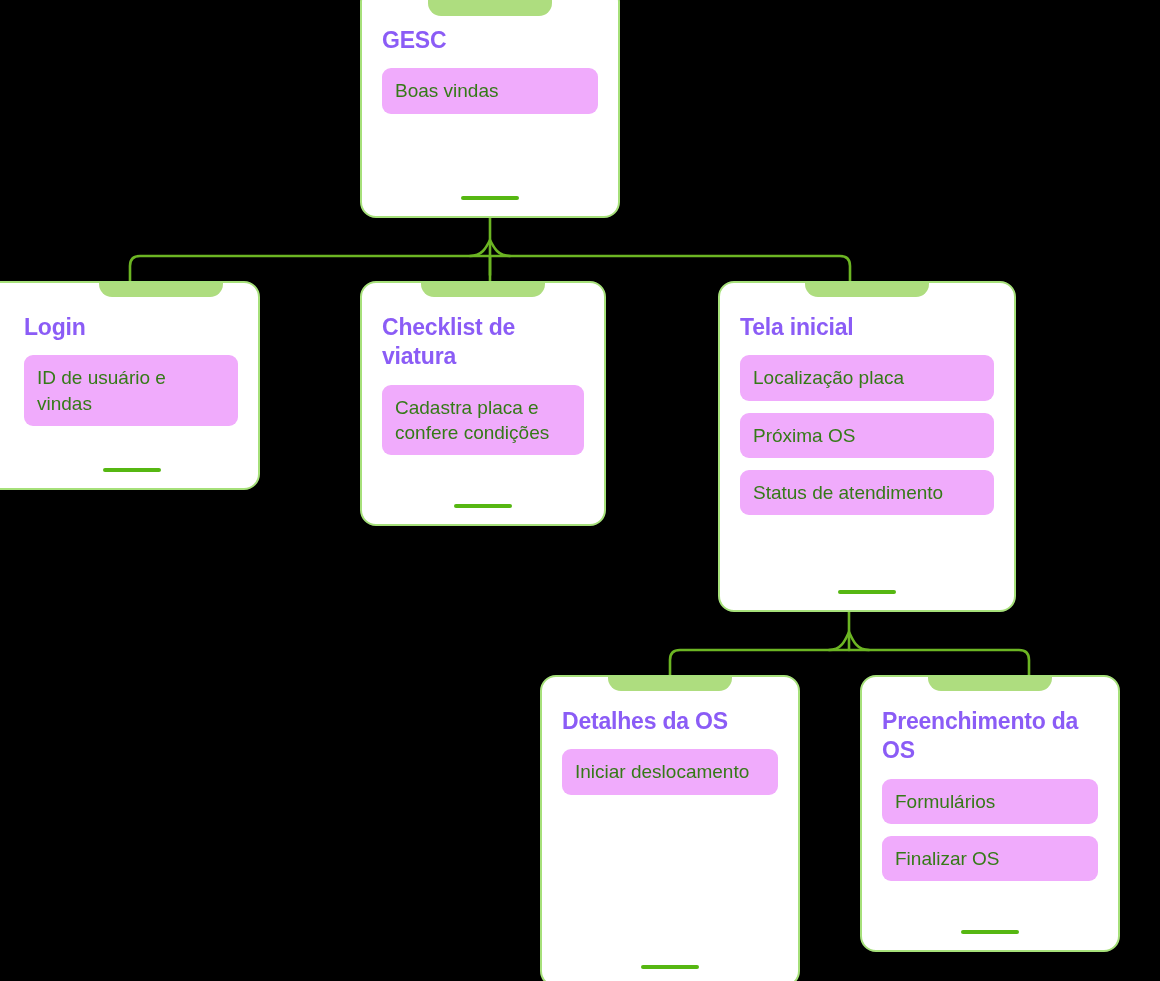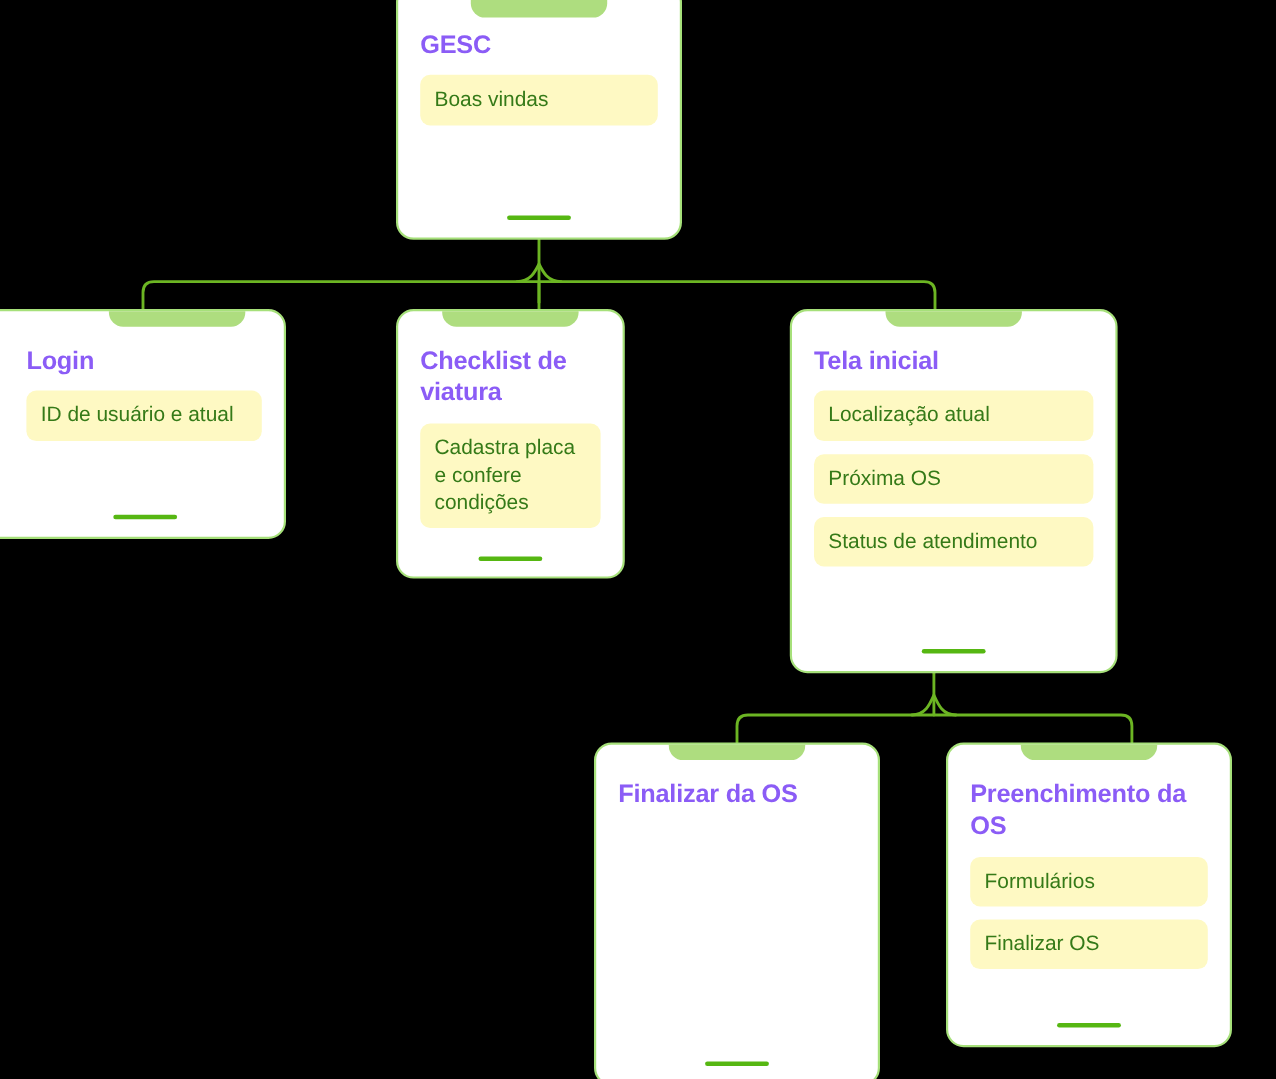--- a/index.html
+++ b/index.html
@@ -59,21 +59,21 @@
   .card-title {
     color: #8b5cf6;
     font-weight: bold;
     font-size: 23px;
     line-height: 1.28;
     letter-spacing: -0.2px;
     margin: 0 0 13px 0;
     white-space: pre-line;
   }
   .chip {
-    background: #fef9c3;
+    background: #f0abfc;
     border-radius: 9px;
     color: #357a18;
     font-size: 19px;
     line-height: 1.32;
     padding: 10px 13px;
     margin-bottom: 12px;
     white-space: pre-line;
   }
   .card-foot {
     flex: 0 0 auto;
@@ -85,21 +85,21 @@
   .home-bar {
     width: 58px;
     height: 4px;
     border-radius: 2px;
     background: #56b712;
   }
 
   
   #card-gesc        { left: 360px; top: -14px;  width: 260px; height: 232px; }
   #card-login       { left: -26px; top: 281px;  width: 286px; height: 209px; }
-  #card-checklist   { left: 360px; top: 281px;  width: 208px; height: 245px; }
+  #card-checklist   { left: 360px; top: 281px;  width: 246px; height: 245px; }
   #card-tela        { left: 718px; top: 281px;  width: 298px; height: 331px; }
   #card-detalhes    { left: 540px; top: 675px;  width: 260px; height: 312px; }
   #card-preench     { left: 860px; top: 675px;  width: 260px; height: 277px; }
 
   
   #card-login .card-body { padding-left: 48px; }
   #card-login .card-tab  { left: 185px; transform: translateX(-50%); }
   #card-login .card-foot { padding-left: 30px; }
 
   
@@ -136,21 +136,21 @@
     </div>
     <div class="card-foot">
       <div class="home-bar"></div>
     </div>
   </div>
 
   <div class="card" id="card-login">
     <div class="card-tab"></div>
     <div class="card-body">
       <div class="card-title">Login</div>
-      <div class="chip">ID de usuário e atual</div>
+      <div class="chip">ID de usuário e vindas</div>
     </div>
     <div class="card-foot">
       <div class="home-bar"></div>
     </div>
   </div>
 
   <div class="card" id="card-checklist">
     <div class="card-tab"></div>
     <div class="card-body">
       <div class="card-title">Checklist de viatura</div>
@@ -158,33 +158,34 @@
     </div>
     <div class="card-foot">
       <div class="home-bar"></div>
     </div>
   </div>
 
   <div class="card" id="card-tela">
     <div class="card-tab"></div>
     <div class="card-body">
       <div class="card-title">Tela inicial</div>
-      <div class="chip">Localização atual</div>
+      <div class="chip">Localização placa</div>
       <div class="chip">Próxima OS</div>
       <div class="chip">Status de atendimento</div>
     </div>
     <div class="card-foot">
       <div class="home-bar"></div>
     </div>
   </div>
 
   <div class="card" id="card-detalhes">
     <div class="card-tab"></div>
     <div class="card-body">
-      <div class="card-title">Finalizar da OS</div>
+      <div class="card-title">Detalhes da OS</div>
+      <div class="chip">Iniciar deslocamento</div>
     </div>
     <div class="card-foot">
       <div class="home-bar"></div>
     </div>
   </div>
 
   <div class="card" id="card-preench">
     <div class="card-tab"></div>
     <div class="card-body">
       <div class="card-title">Preenchimento da OS</div>

